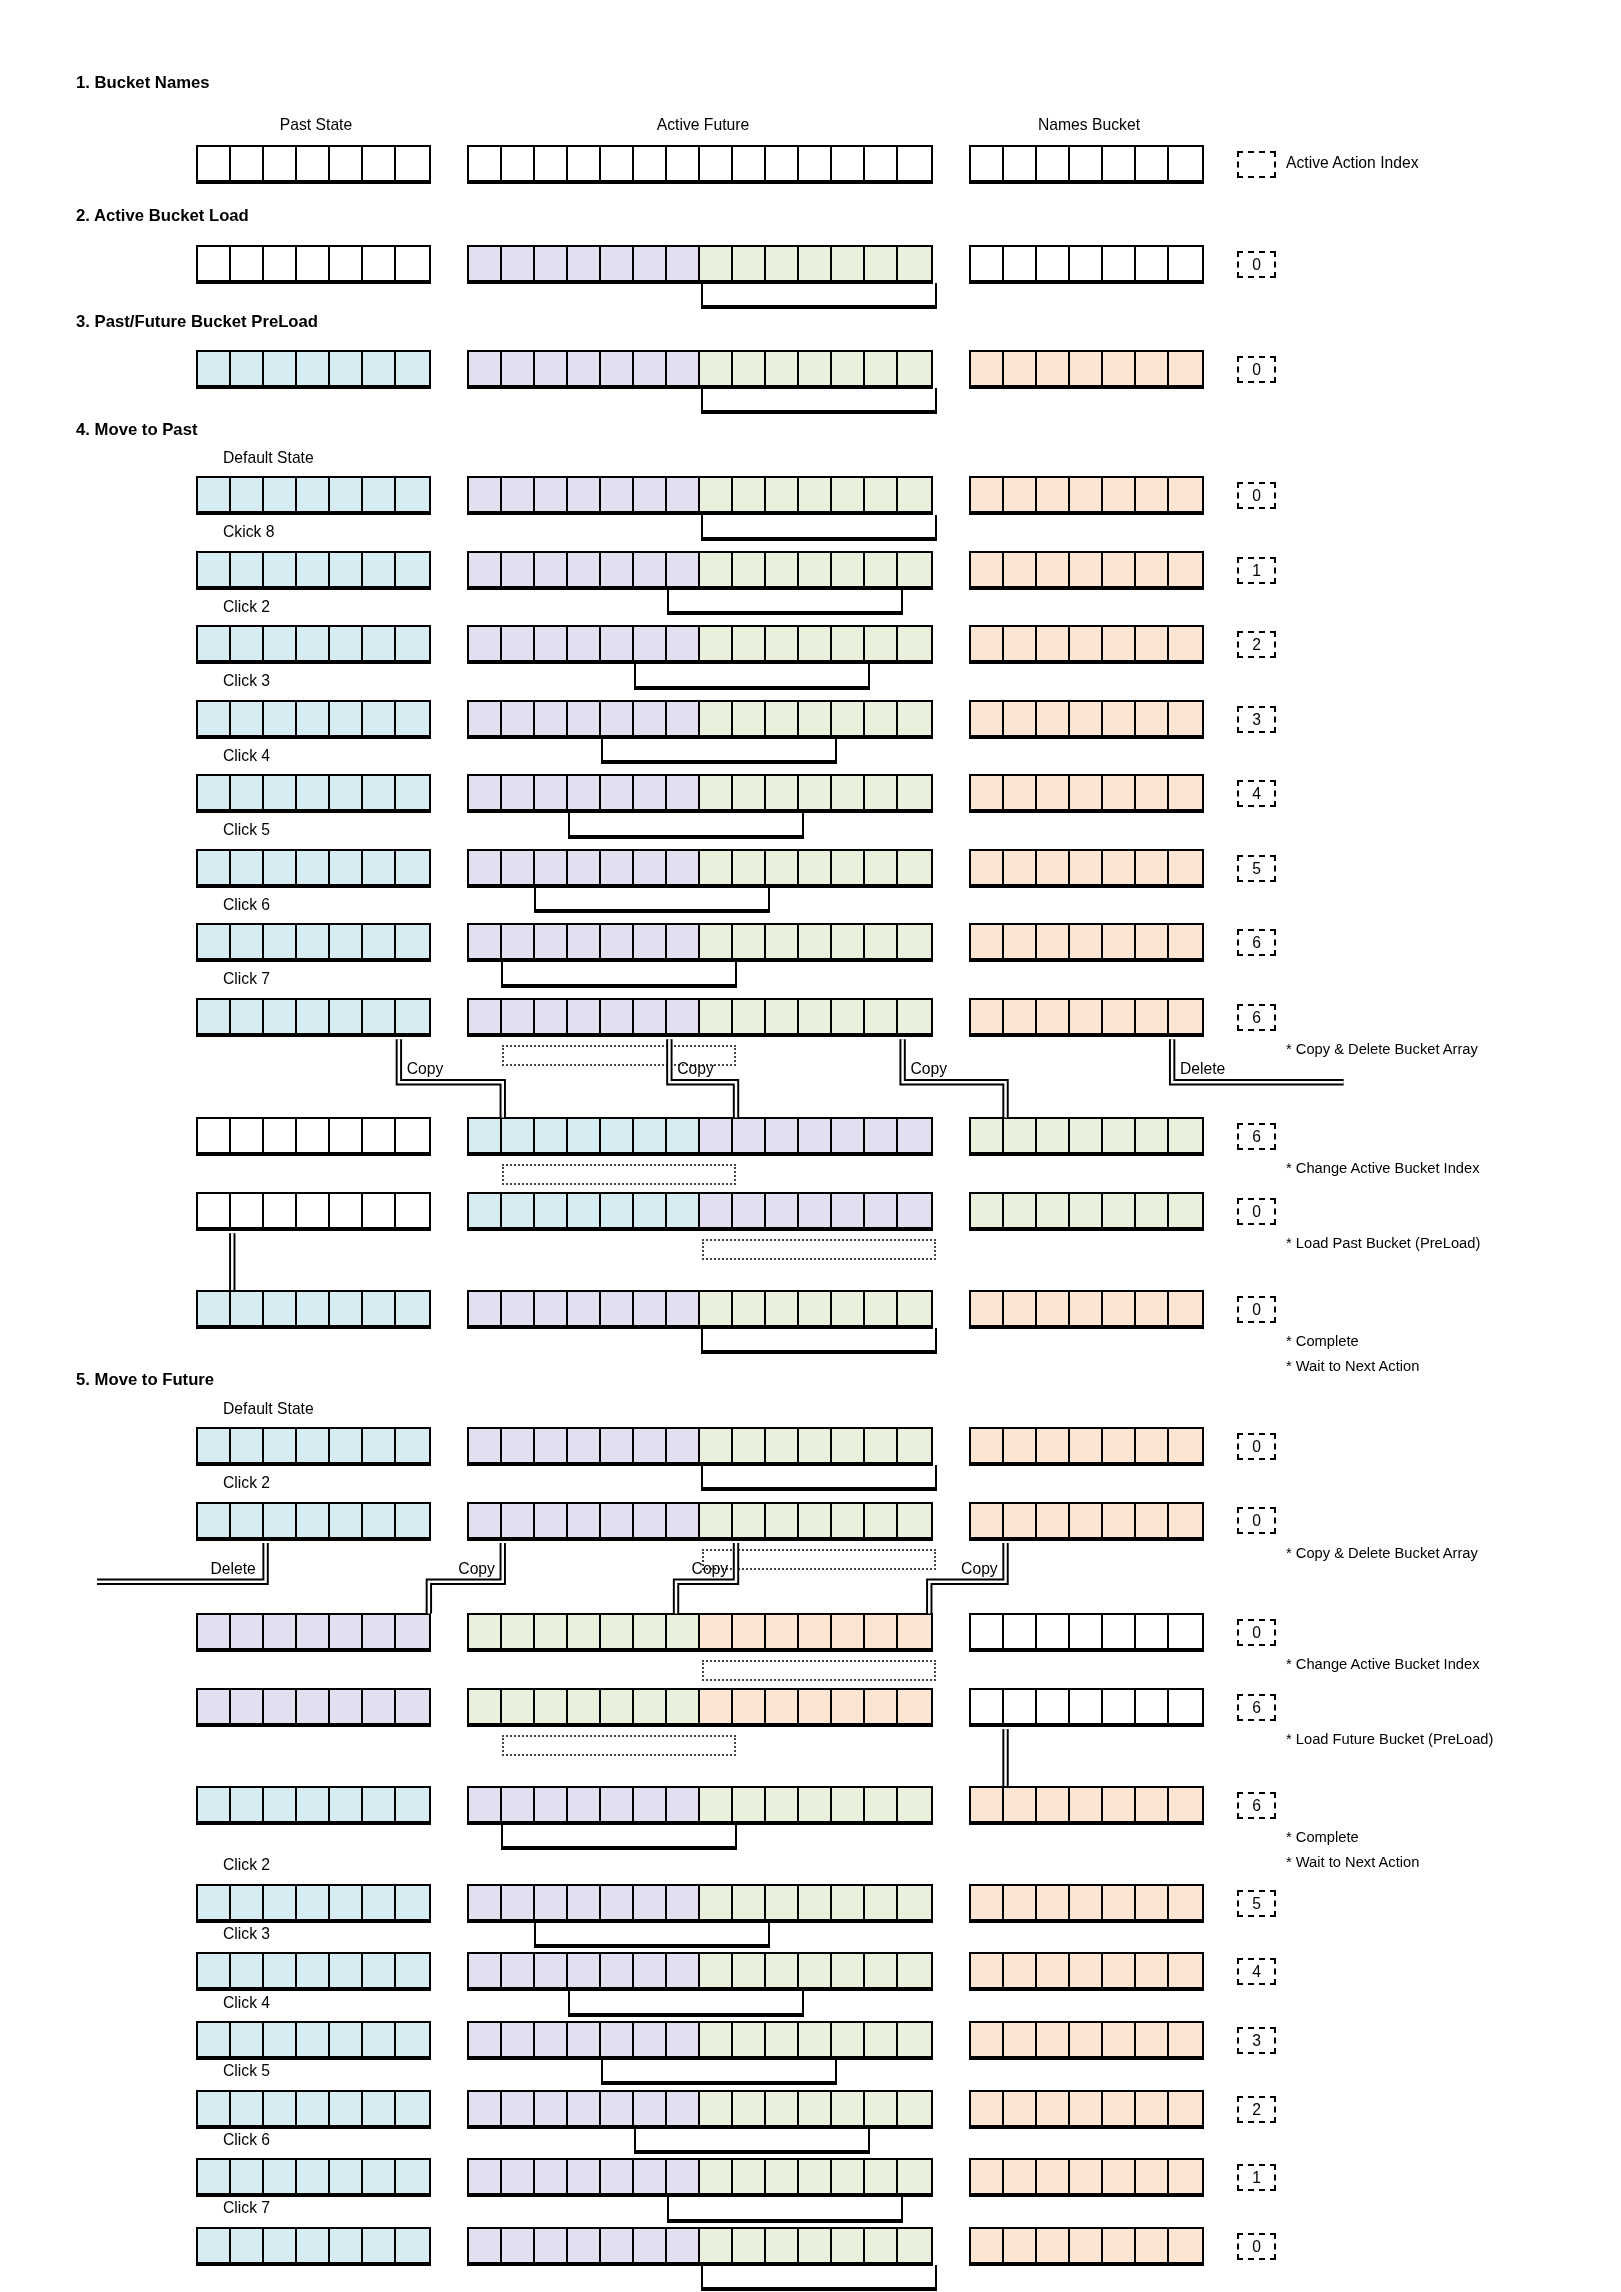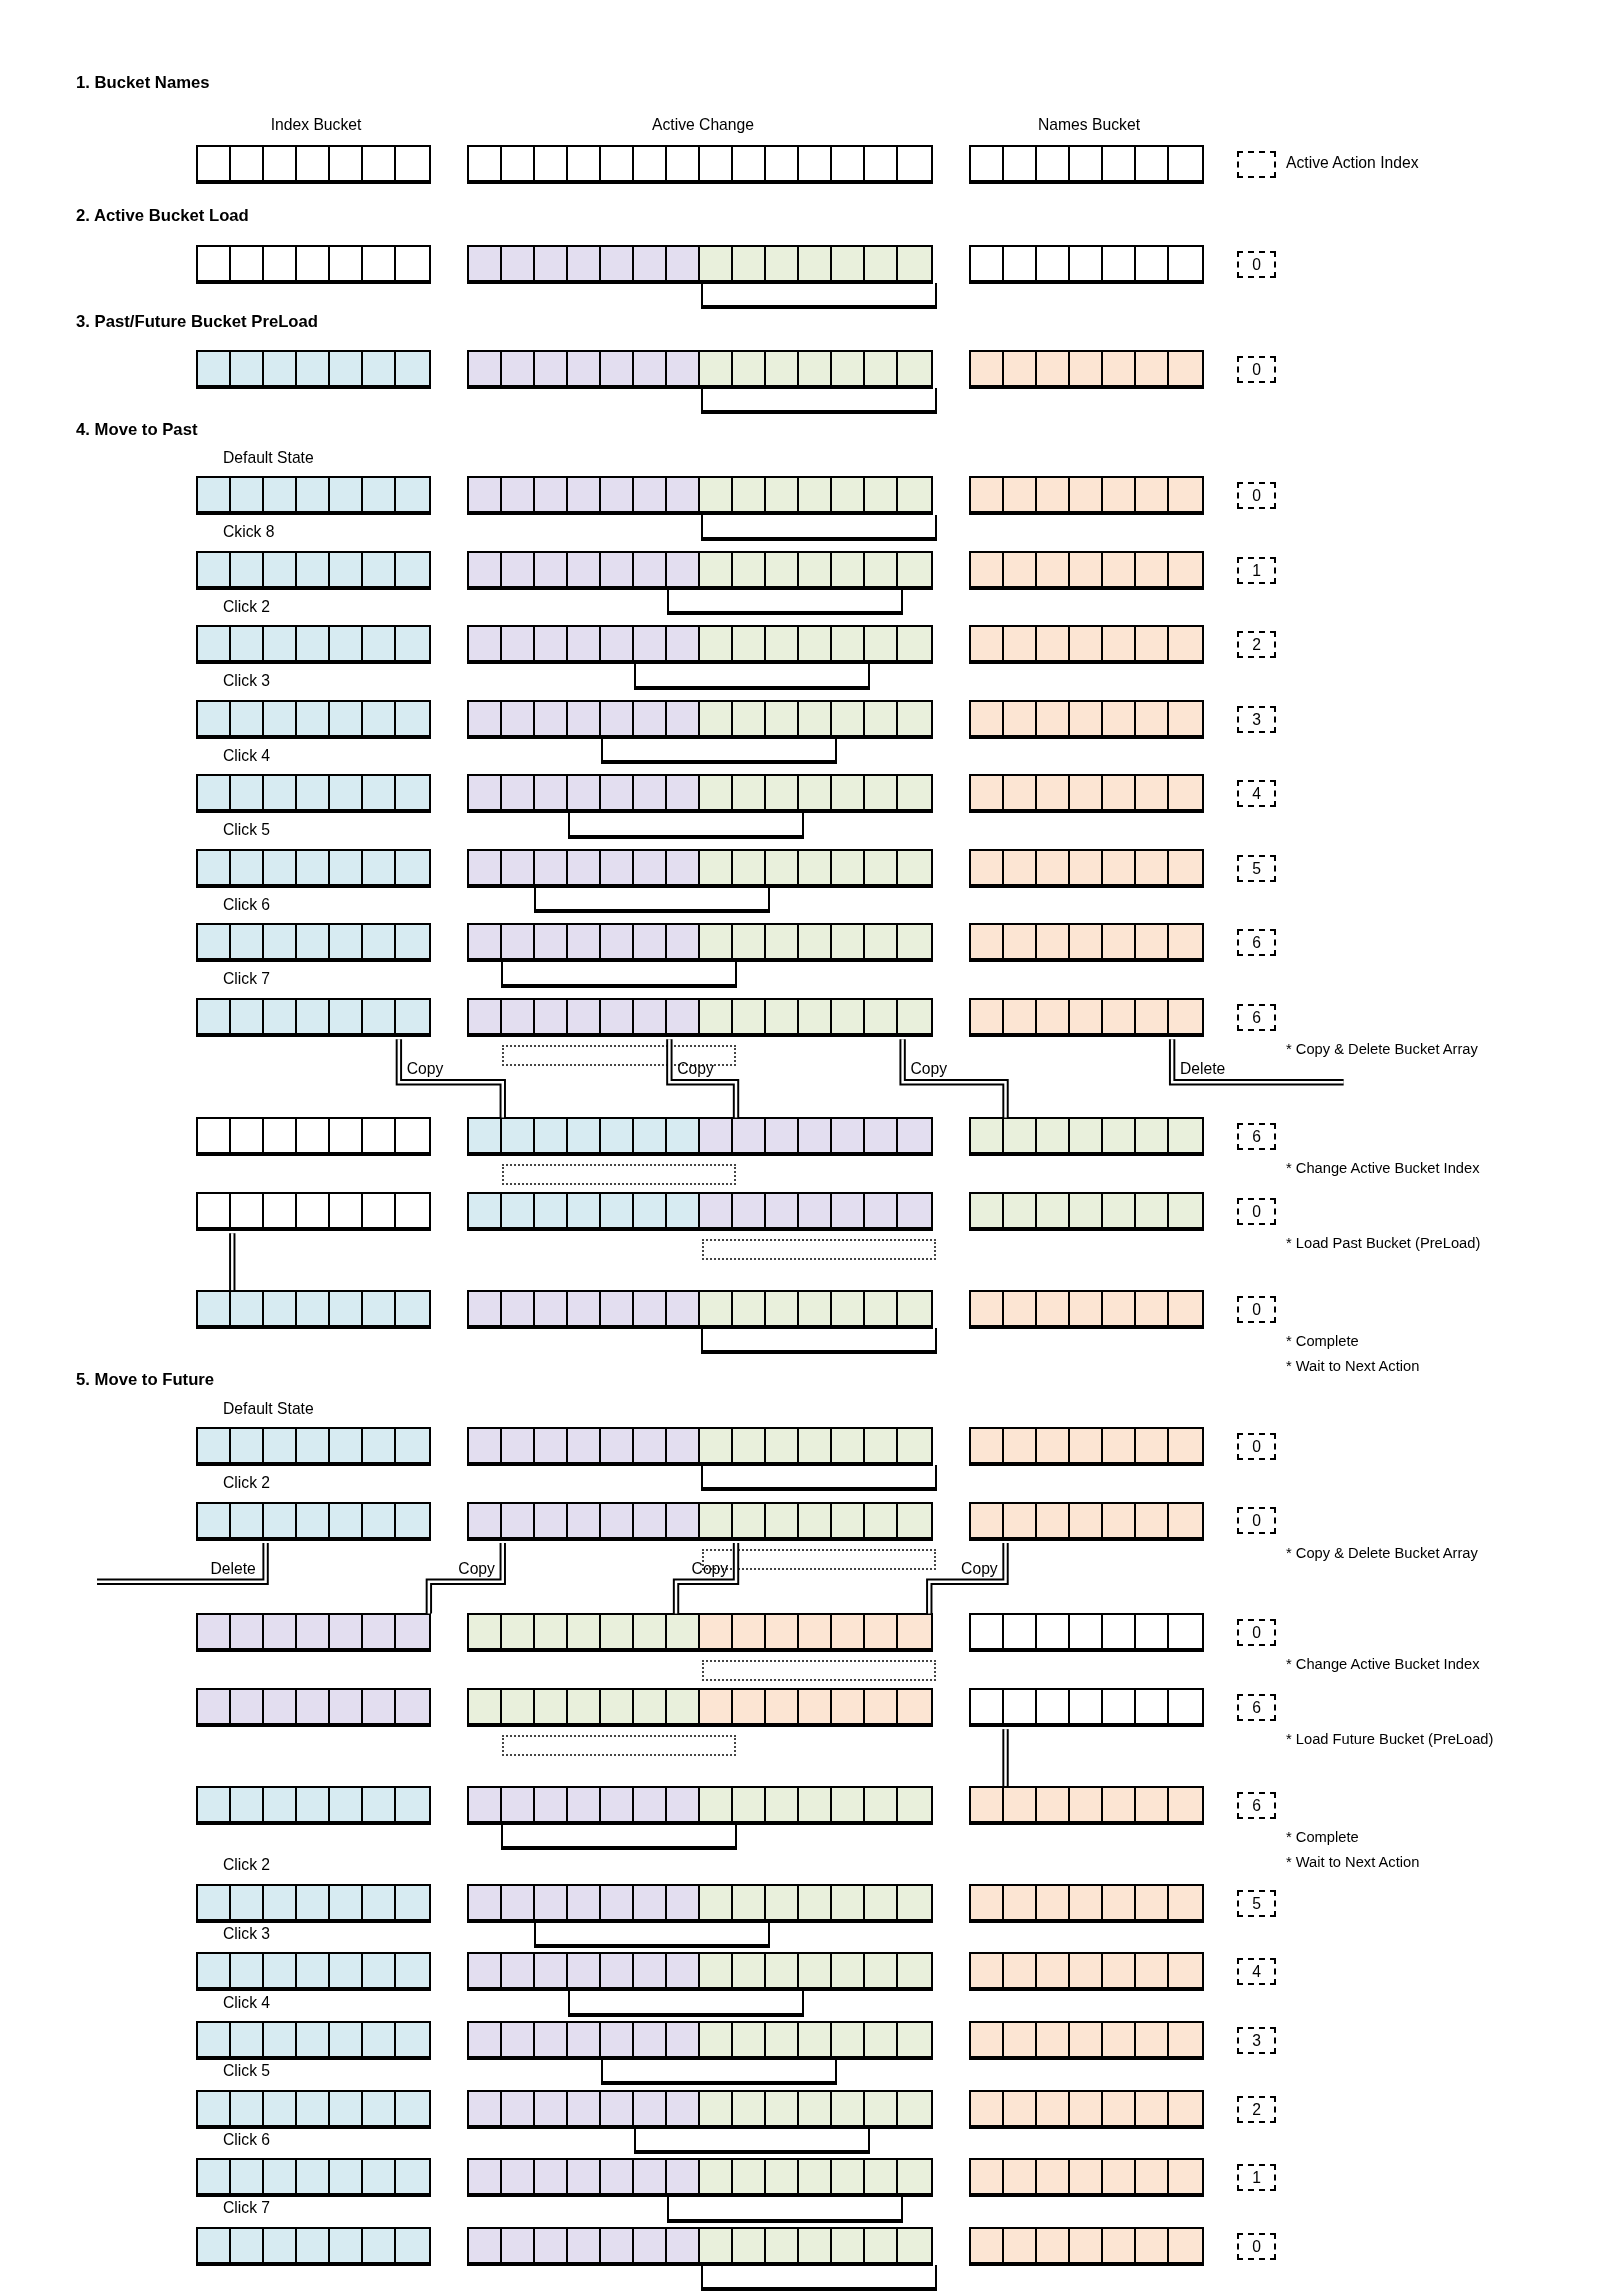--- a/index.html
+++ b/index.html
@@ -19,22 +19,22 @@
   .annotation{position:absolute;font-size:14.7px;white-space:nowrap;}
   #overlay{position:absolute;left:0;top:0;pointer-events:none;}
   #overlay text{font-size:16px;fill:#000;}
 </style>
 </head>
 <body>
 
 <div id="canvas">
   <div id="content">
       <div class="sec-header" style="left: 76px; top: 73px;">1. Bucket Names</div>
-      <div class="col-label" style="left: 316px; top: 116px;">Index Bucket</div>
-      <div class="col-label" style="left: 703px; top: 116px;">Active Change</div>
+      <div class="col-label" style="left: 316px; top: 116px;">Past State</div>
+      <div class="col-label" style="left: 703px; top: 116px;">Active Future</div>
       <div class="col-label" style="left: 1089px; top: 116px;">Names Bucket</div>
       <div class="bucket" style="left: 196px; top: 145px;">
         <div class="cell" style="background: rgb(255, 255, 255);"></div>
         <div class="cell" style="background: rgb(255, 255, 255);"></div>
         <div class="cell" style="background: rgb(255, 255, 255);"></div>
         <div class="cell" style="background: rgb(255, 255, 255);"></div>
         <div class="cell" style="background: rgb(255, 255, 255);"></div>
         <div class="cell" style="background: rgb(255, 255, 255);"></div>
         <div class="cell" style="background: rgb(255, 255, 255);"></div>
       </div>

